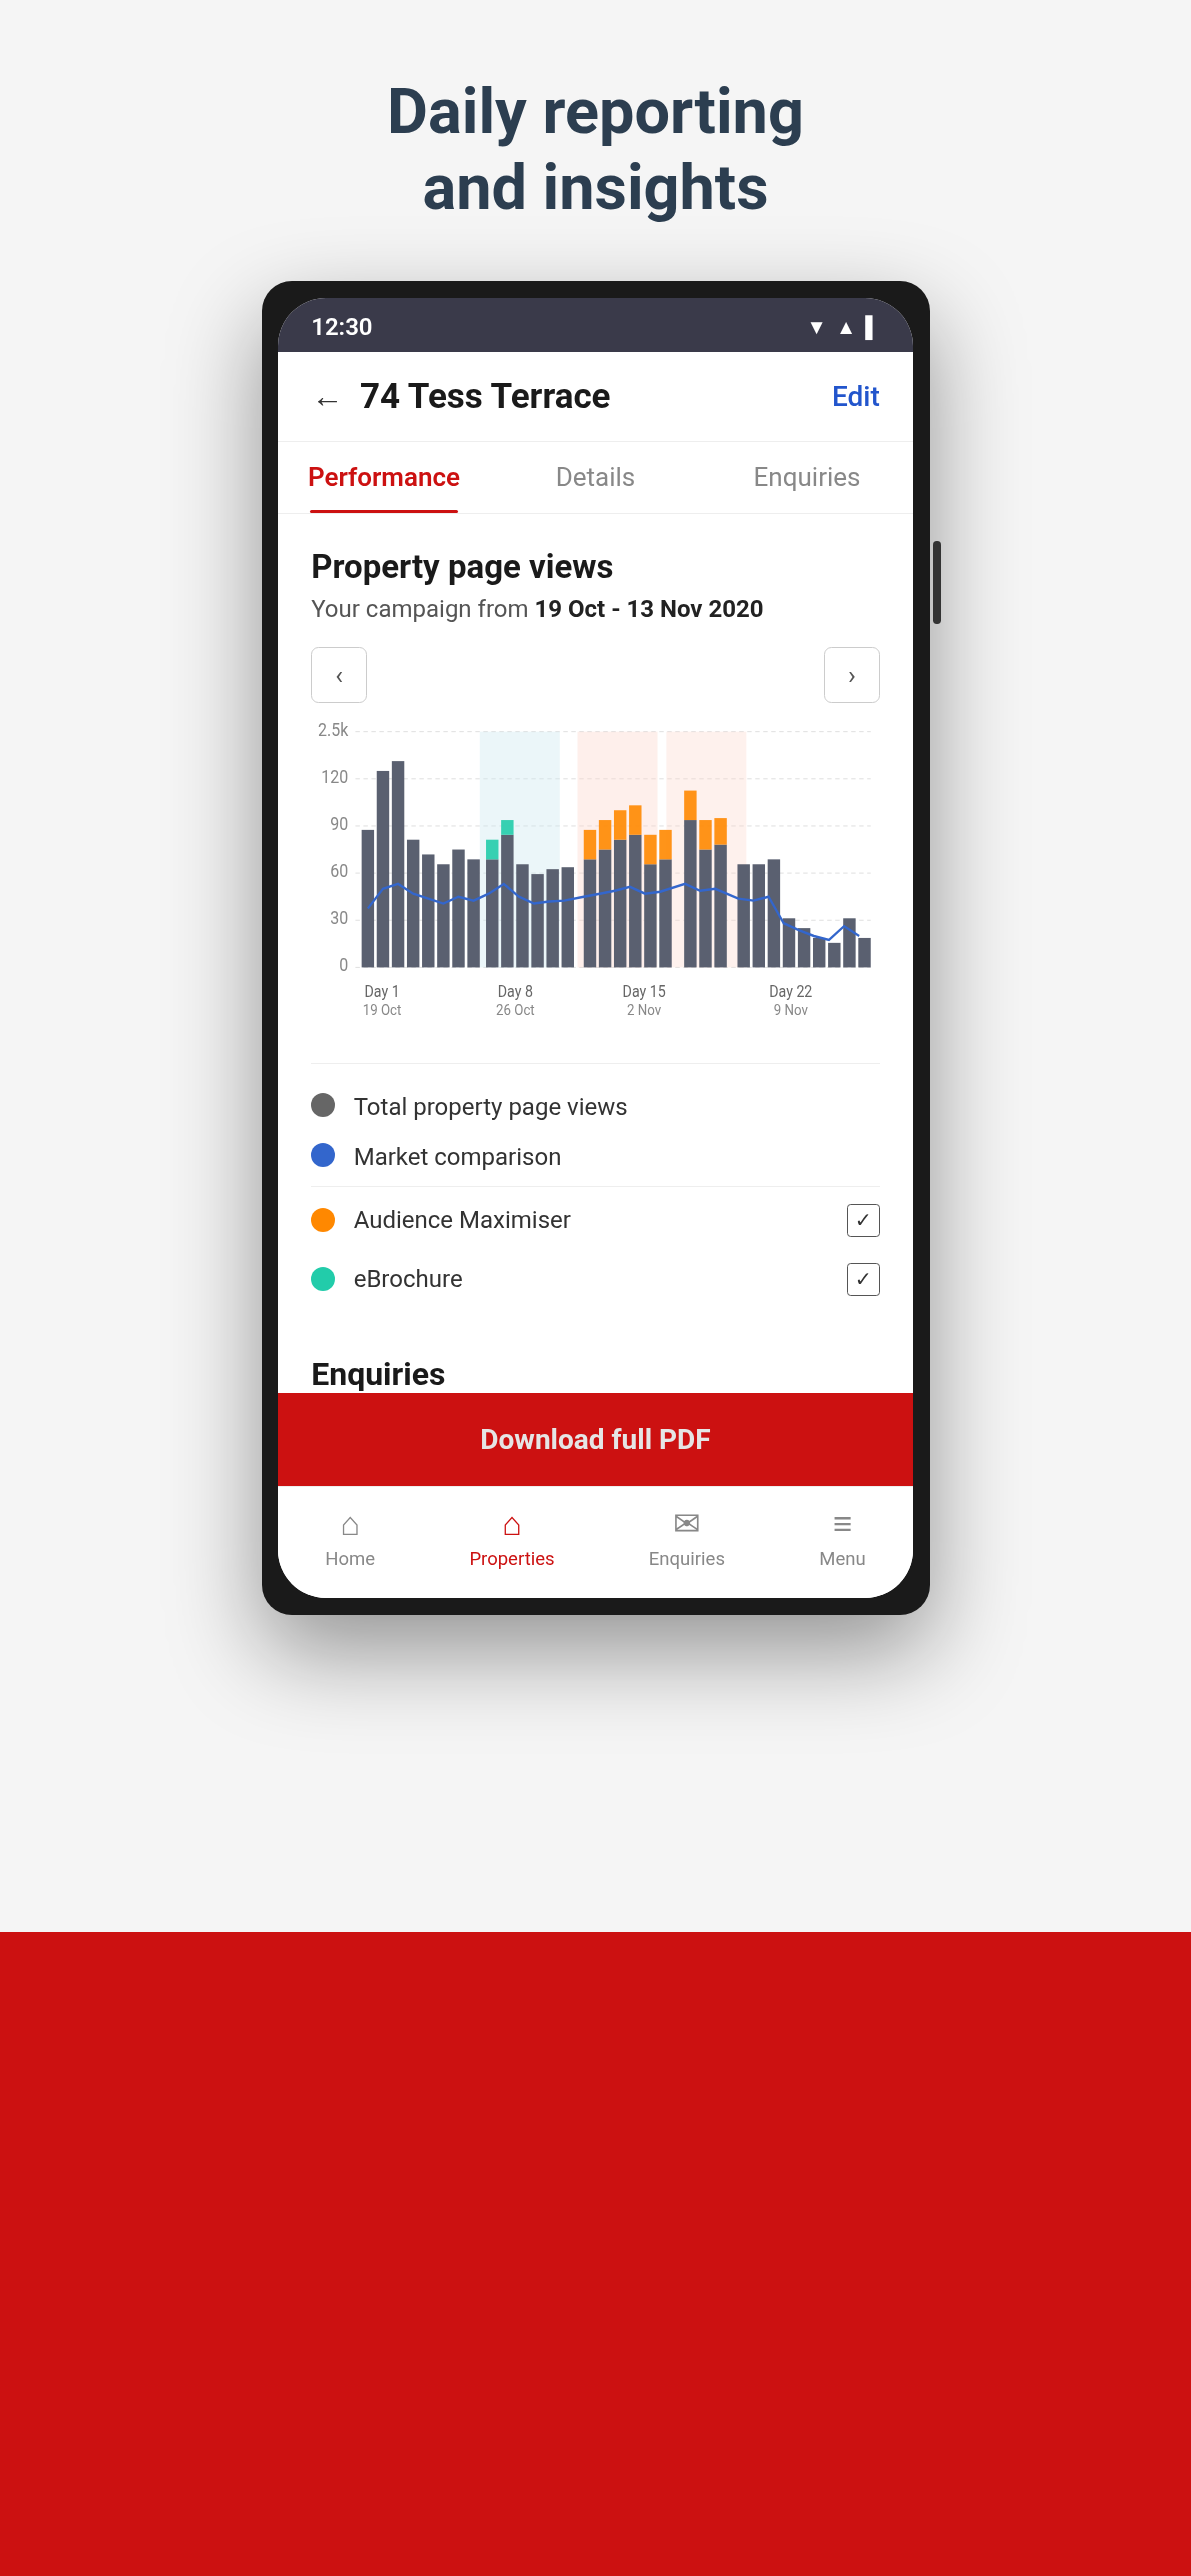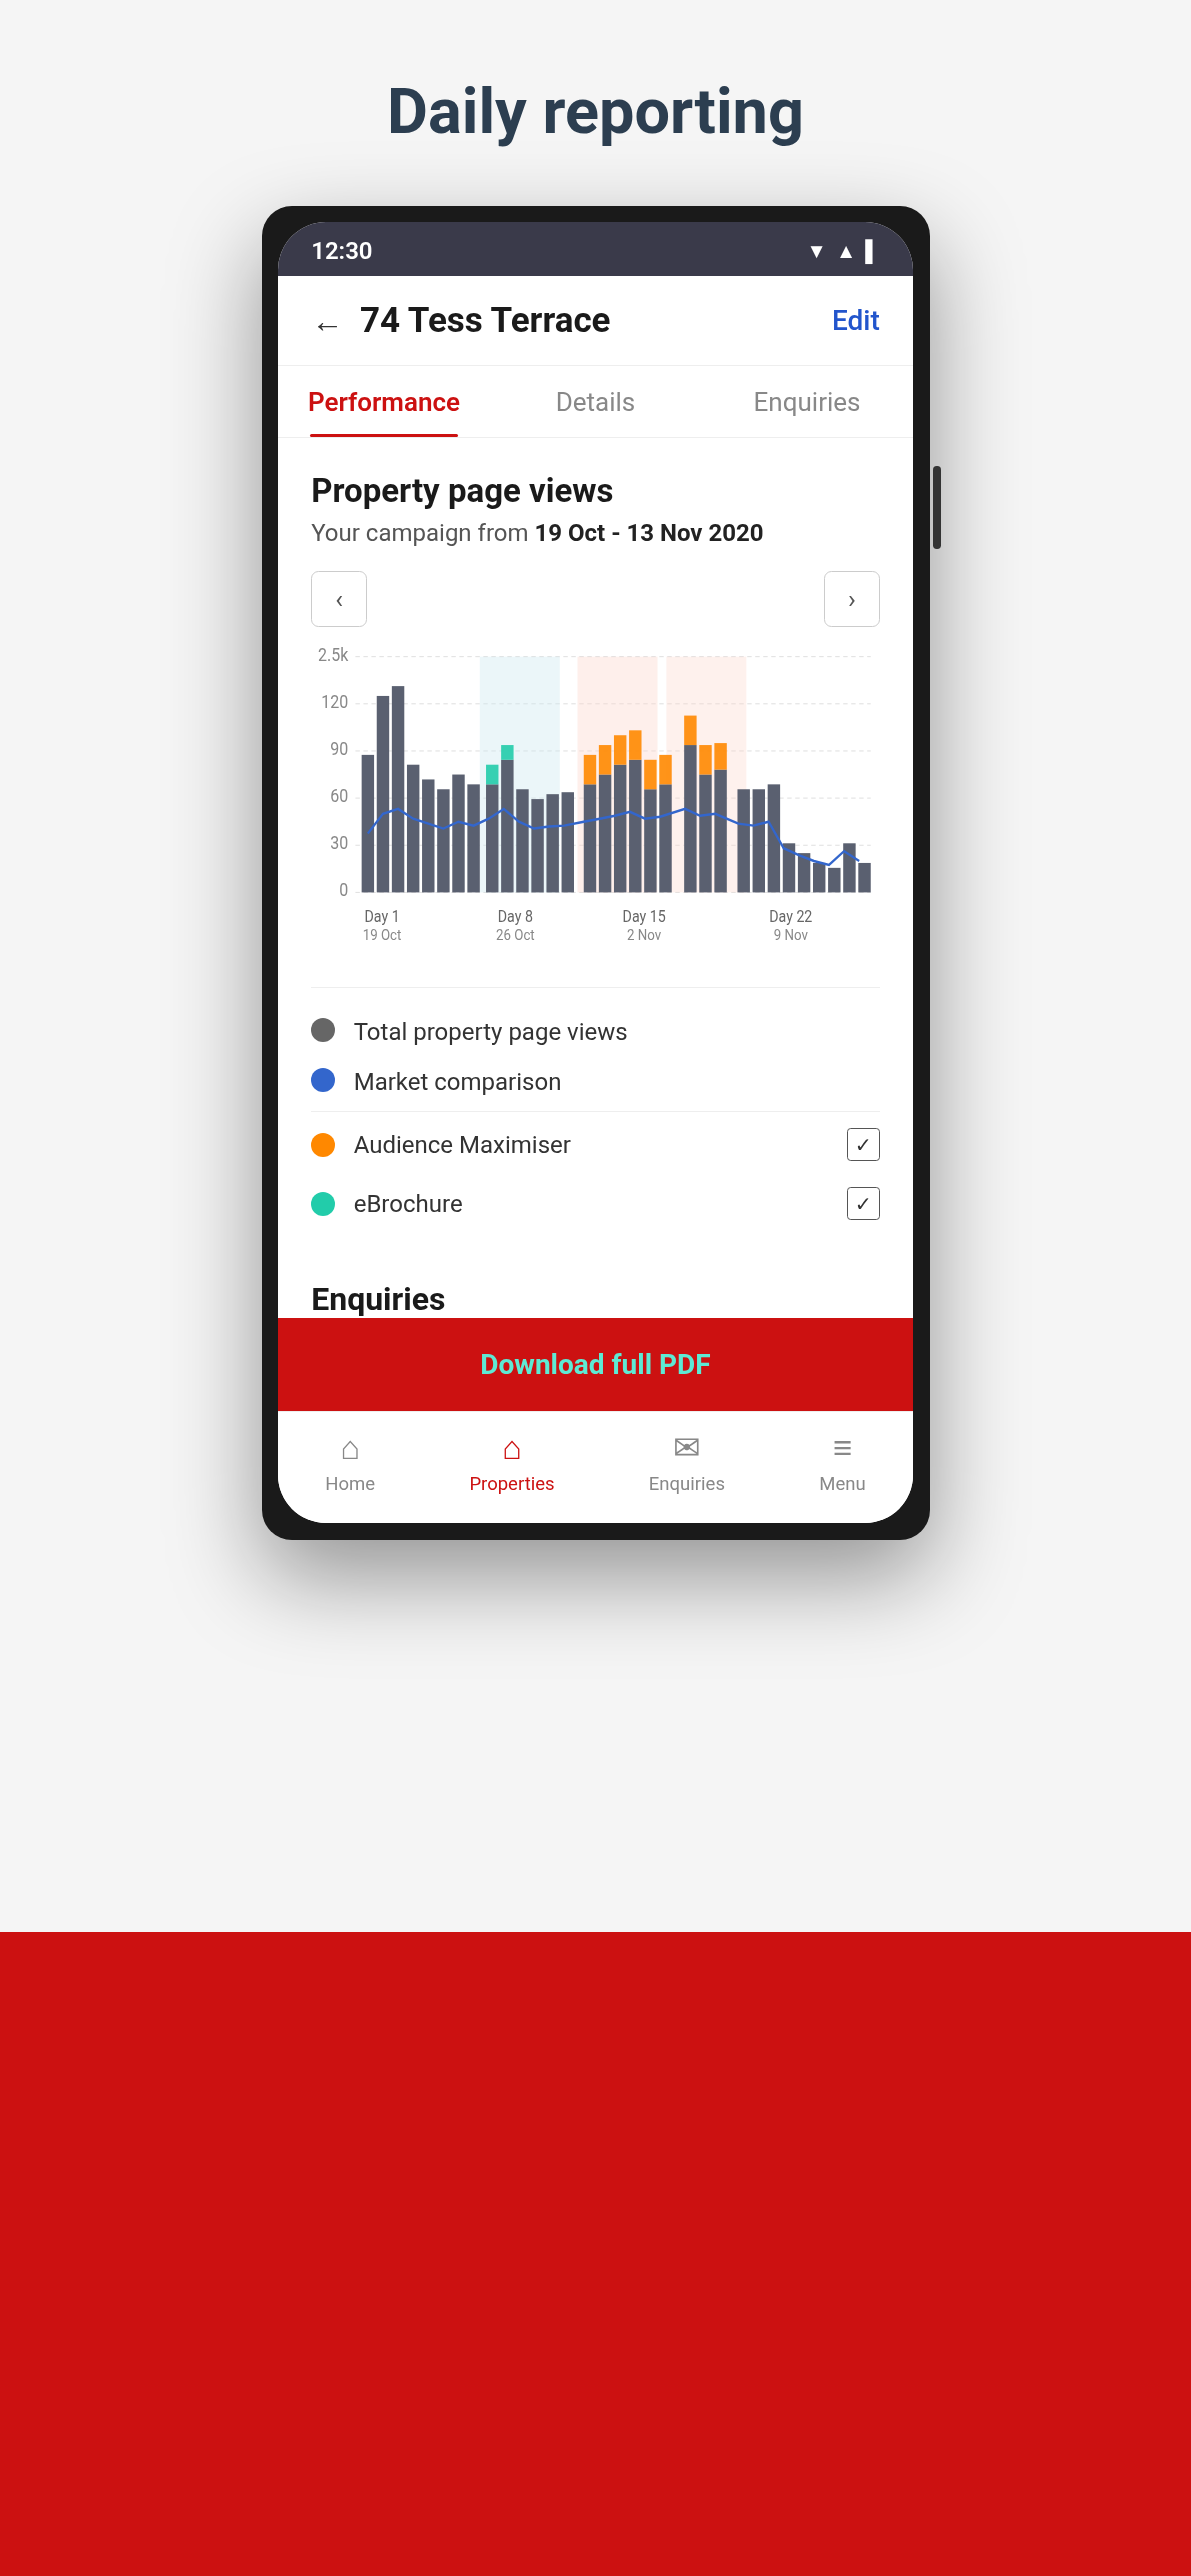--- a/index.html
+++ b/index.html
@@ -212,21 +212,21 @@
       font-size: 32px;
       font-weight: 700;
       color: #1a1a1a;
     }
     .download-bar {
       background: #cc1111;
       padding: 30px;
       text-align: center;
     }
     .download-bar span {
-      color: #5eead4;
+      color: #e5e5e5;
       font-size: 28px;
       font-weight: 700;
     }
     .bottom-nav {
       background: #fff;
       border-top: 0.9px solid #eee;
       display: flex;
       justify-content: space-around;
       padding: 16.7px 0 28px;
     }
@@ -259,21 +259,21 @@
       height: 83px;
       background: #333;
       border-radius: 3.7px;
     }
   </style>
 </head>
 <body>
 
 <div class="page-wrapper">
   <div class="headline">
-    <h1><span>Daily reporting</span><br></h1>
+    <h1><span>Daily reporting</span><br><span>and insights</span></h1>
   </div>
 
   <div class="phone-outer">
     <div class="phone-screen">
 
       <div class="status-bar">
         <span class="status-time">12:30</span>
         <div class="status-icons">
           <span>▼</span>
           <span>▲</span>

